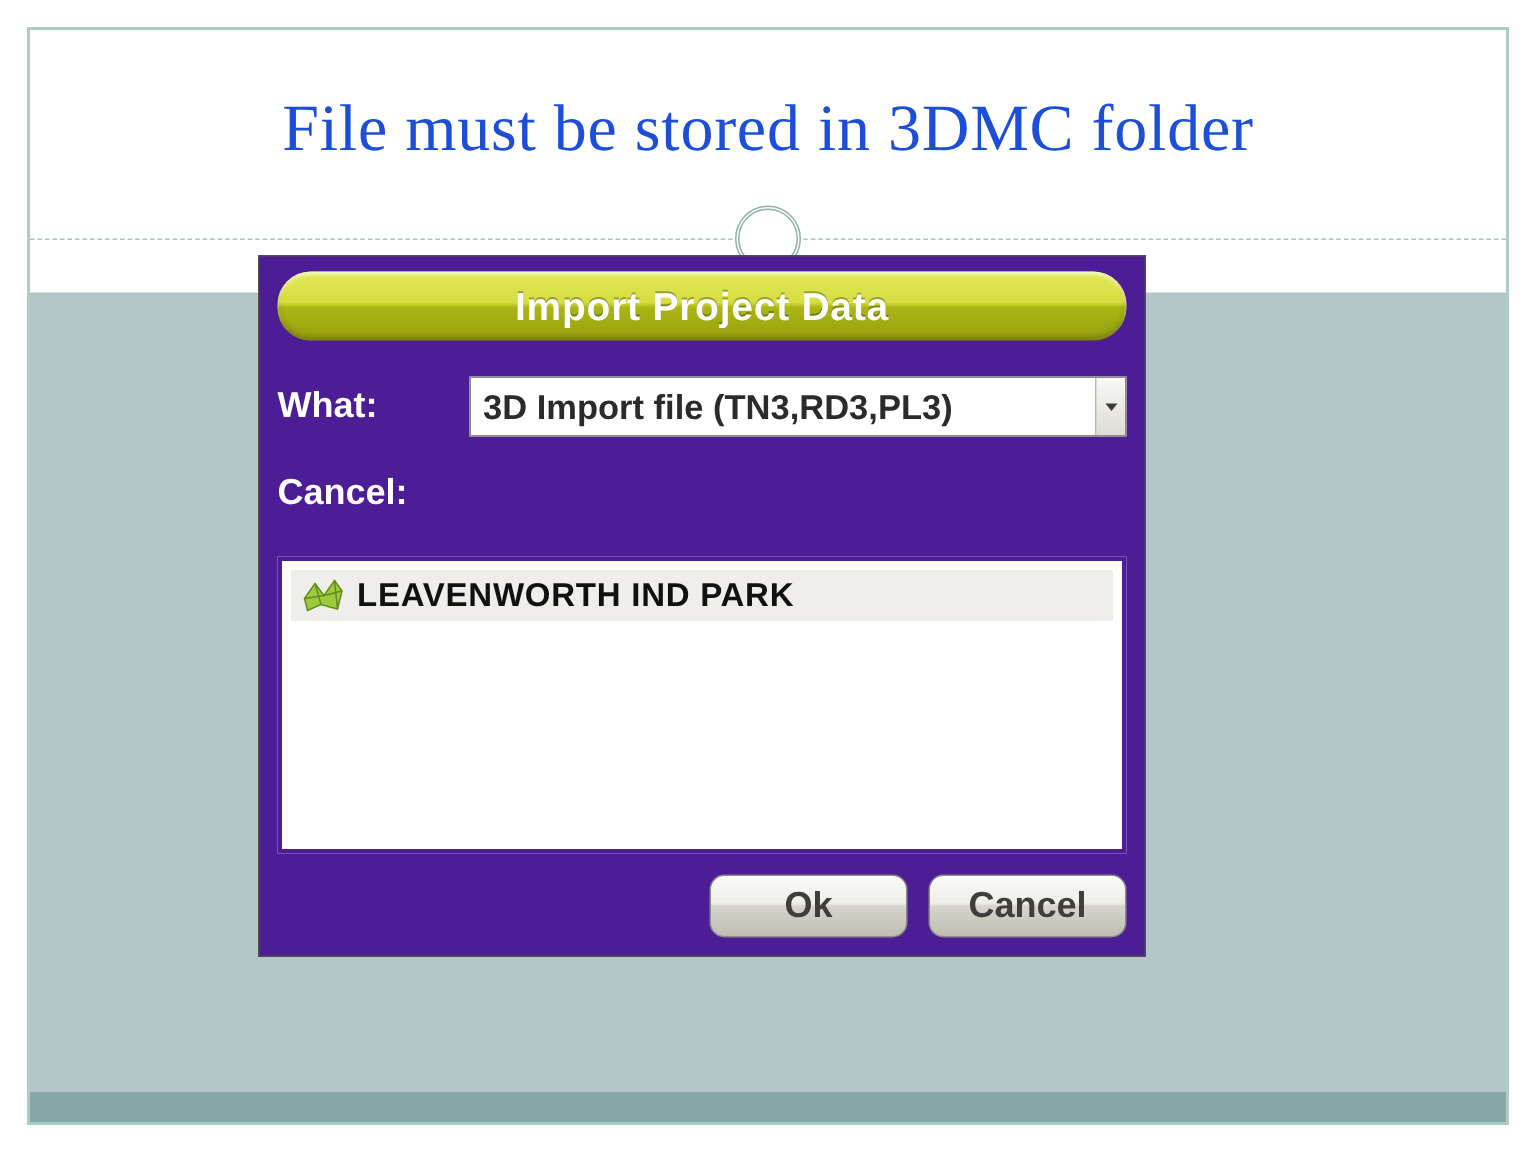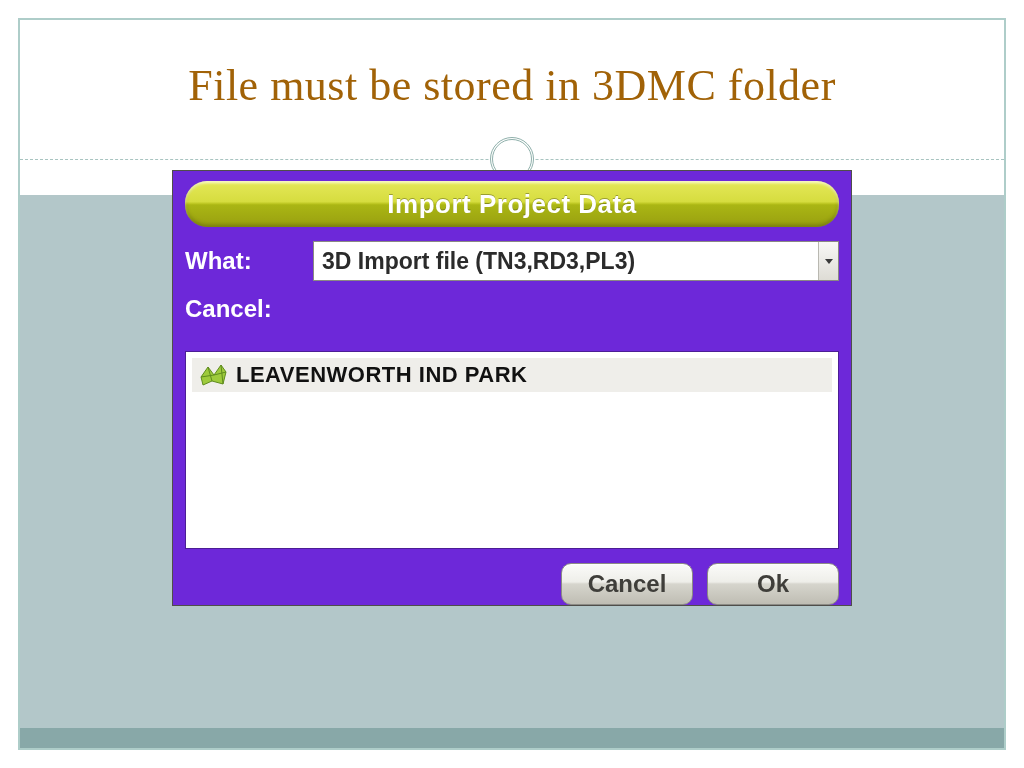--- a/index.html
+++ b/index.html
@@ -17,21 +17,21 @@
     left: 18px;
     right: 18px;
     bottom: 18px;
     border: 2px solid #aecdc9;
   }
   .slide-title {
     text-align: center;
     font-family: Georgia, 'Times New Roman', serif;
     font-size: 44px;
     font-weight: 400;
-    color: #a16207;
+    color: #1d4ed8;
     padding: 40px 20px 20px 20px;
     letter-spacing: 0.5px;
   }
   .divider-wrap {
     position: relative;
     height: 56px;
   }
   .dashed-line {
     position: absolute;
     top: 28px;
@@ -65,24 +65,24 @@
     bottom: 0;
     height: 20px;
     background: #88a8a8;
   }
 
   
   .dialog {
     position: absolute;
     top: 170px;
     left: 172px;
-    width: 680px;
-    background: #6d28d9;
+    width: 592px;
+    background: #4c1d95;
     border: 1px solid #4f4e4a;
-    padding: 10px 12px 0 12px;
+    padding: 10px 12px 12px 12px;
   }
   .dlg-title {
     height: 46px;
     border-radius: 22px;
     background: linear-gradient(to bottom,
       #f5f77a 0%, #e2e654 8%, #d6dd3f 45%, #b8c21c 50%,
       #aab614 52%, #989f10 100%);
     box-shadow: inset 0 2px 3px rgba(255,255,255,0.6),
                 inset 0 -2px 4px rgba(0,0,0,0.25);
     color: #ffffff;
@@ -91,21 +91,21 @@
     display: flex;
     align-items: center;
     justify-content: center;
     text-shadow: 0 -1px 0 rgba(0,0,0,0.3);
     font-family: Verdana, Arial, sans-serif;
     letter-spacing: 0.5px;
   }
   .form-row {
     display: flex;
     align-items: center;
-    margin-top: 14px;
+    margin-top: 24px;
   }
   .form-label {
     width: 128px;
     color: #ffffff;
     font-weight: 700;
     font-size: 24px;
     font-family: Verdana, Arial, sans-serif;
   }
   .combo {
     flex: 1;
@@ -144,21 +144,21 @@
   }
   .combo-arrow::after {
     content: "";
     border-left: 4px solid transparent;
     border-right: 4px solid transparent;
     border-top: 5px solid #3a3a3a;
   }
   .list-box {
     margin-top: 28px;
     background: #ffffff;
-    border: 1px solid #4c1d95;
+    border: 3px solid #4c1d95;
     height: 198px;
     padding: 6px;
   }
   .list-item {
     display: flex;
     align-items: center;
     background: #efeeea;
     padding: 4px 6px;
     gap: 8px;
   }
@@ -232,16 +232,16 @@
         <line x1="3" y1="14" x2="16" y2="12" stroke="#5f8c1e" stroke-width="1"></line>
         <line x1="16" y1="12" x2="28" y2="9" stroke="#5f8c1e" stroke-width="1"></line>
         <line x1="10" y1="4" x2="14" y2="18" stroke="#5f8c1e" stroke-width="1"></line>
         <line x1="23" y1="2" x2="25" y2="21" stroke="#5f8c1e" stroke-width="1"></line>
       </svg>
       <div class="list-text">LEAVENWORTH IND PARK</div>
     </div>
   </div>
 
   <div class="btn-row">
+    <div class="btn">Ok</div>
     <div class="btn">Cancel</div>
-    <div class="btn">Ok</div>
   </div>
 </div>
 
 </body></html>

